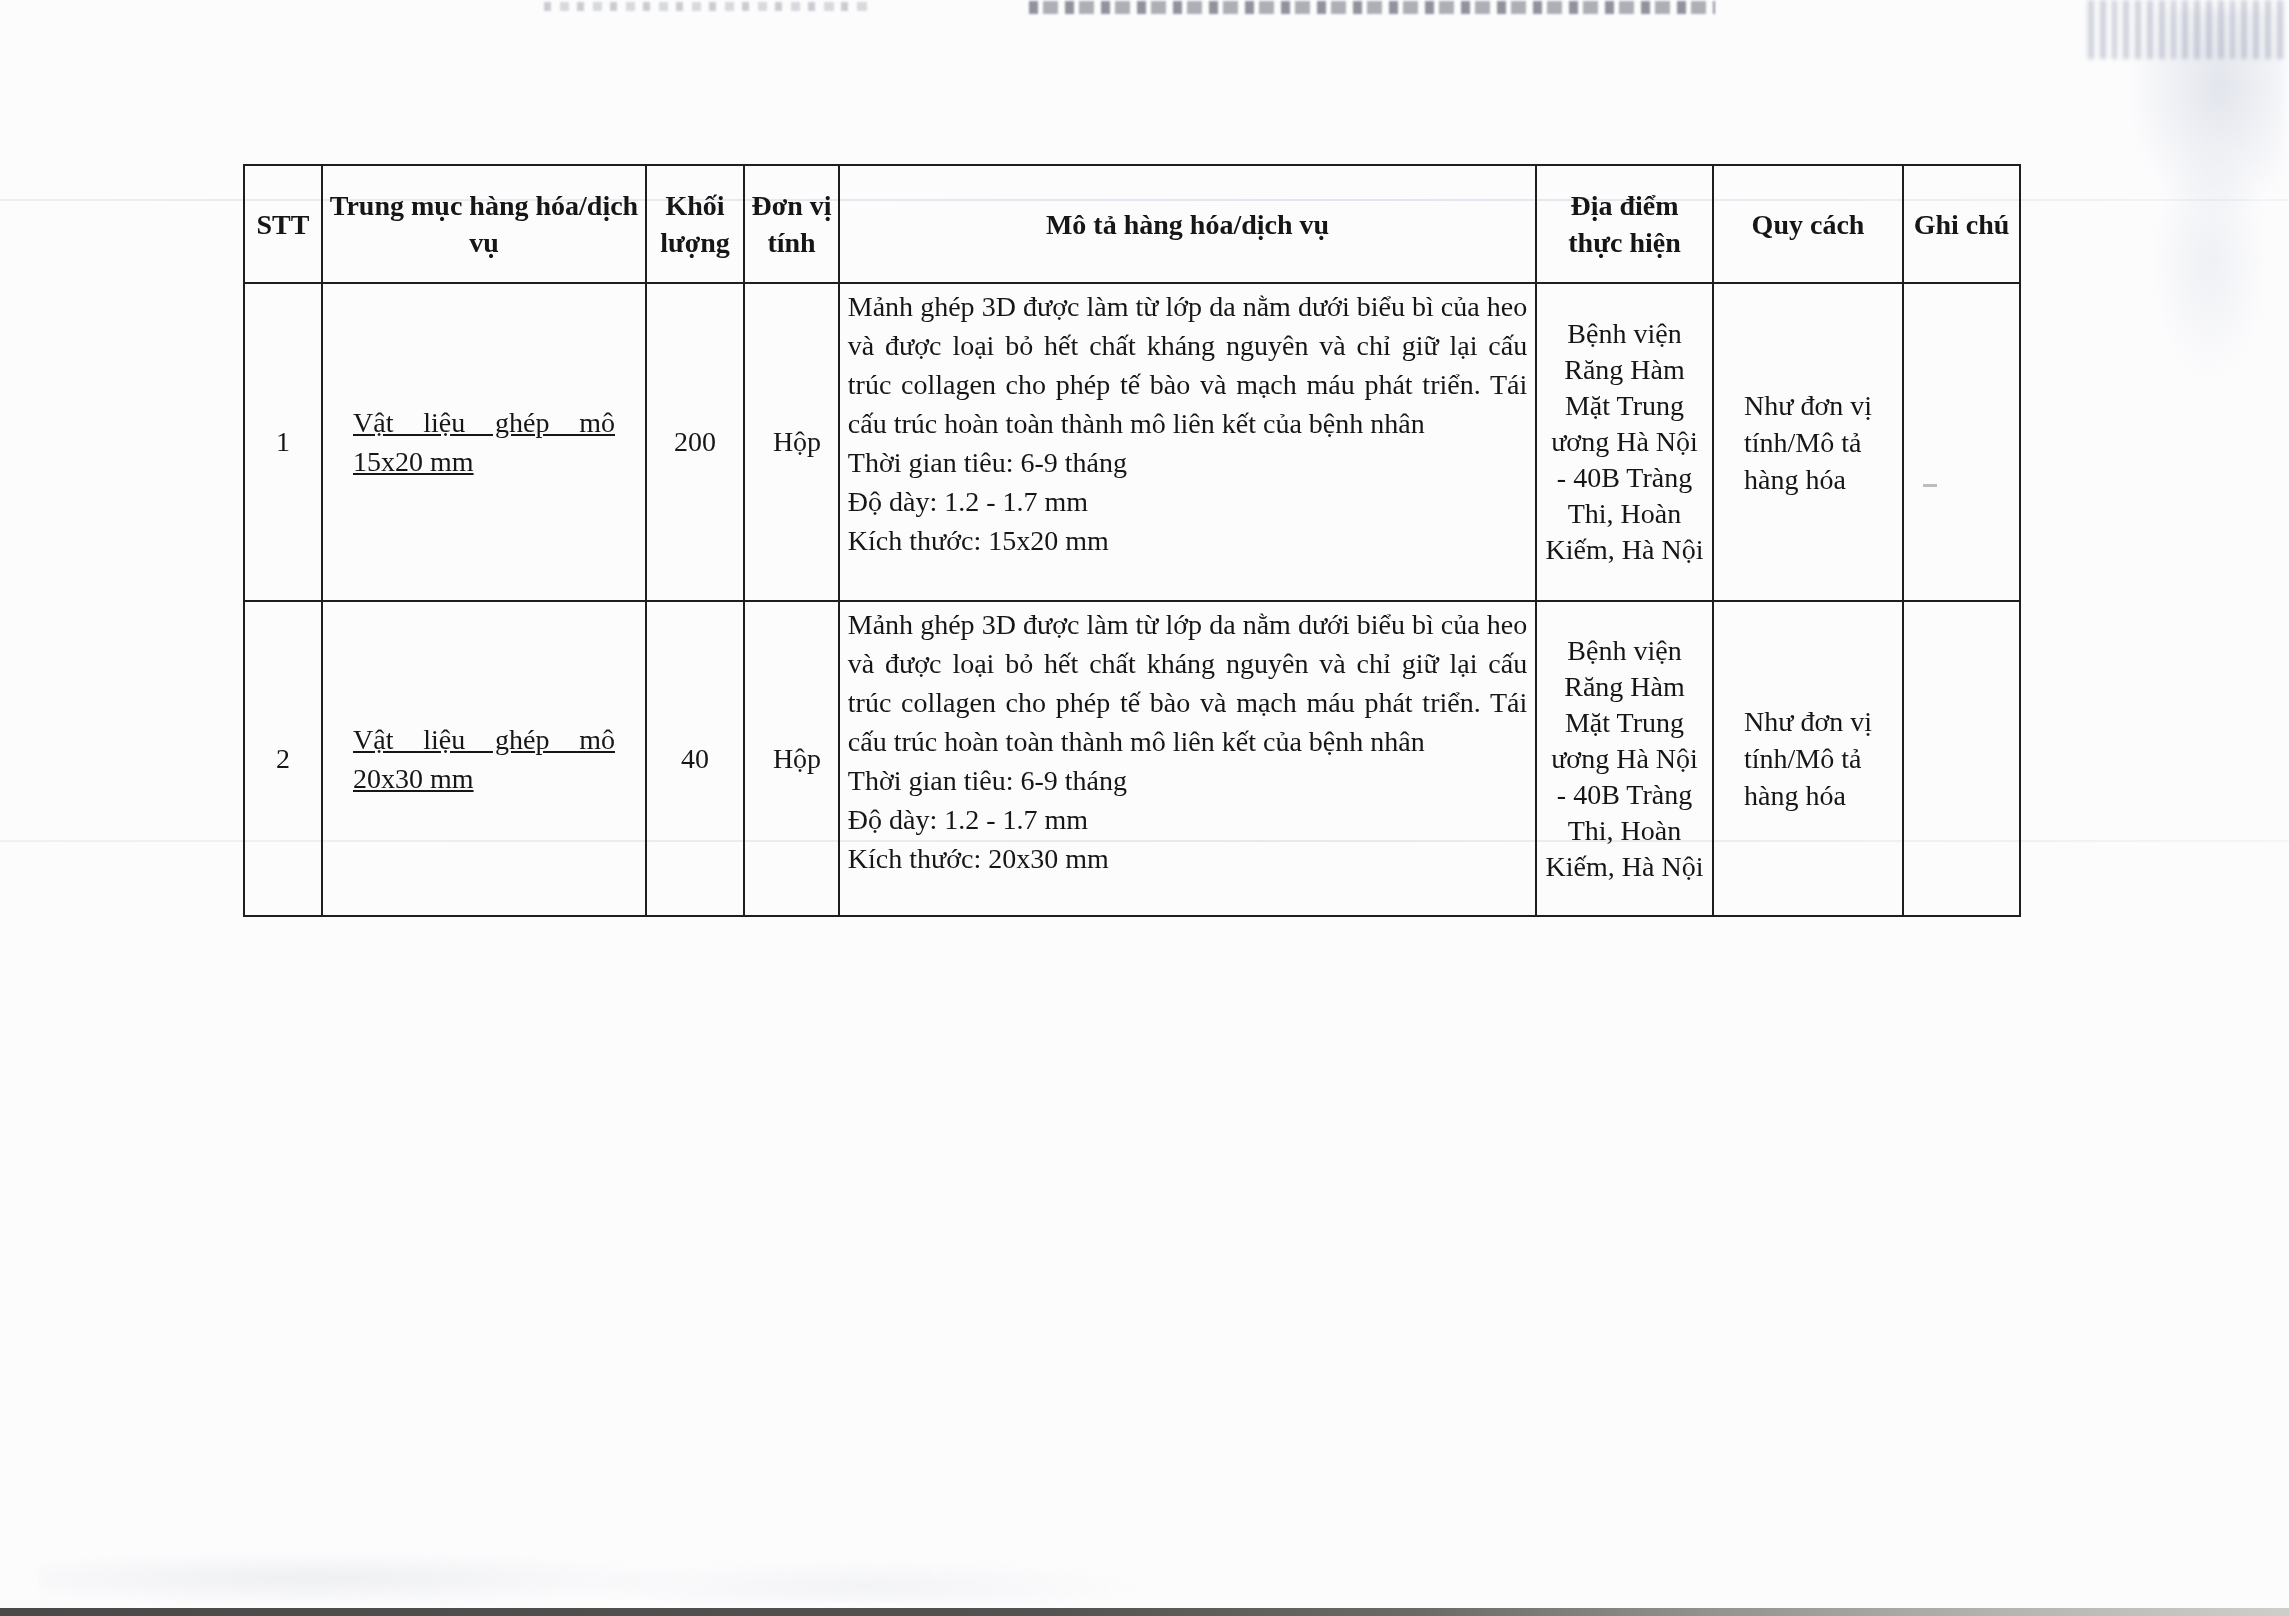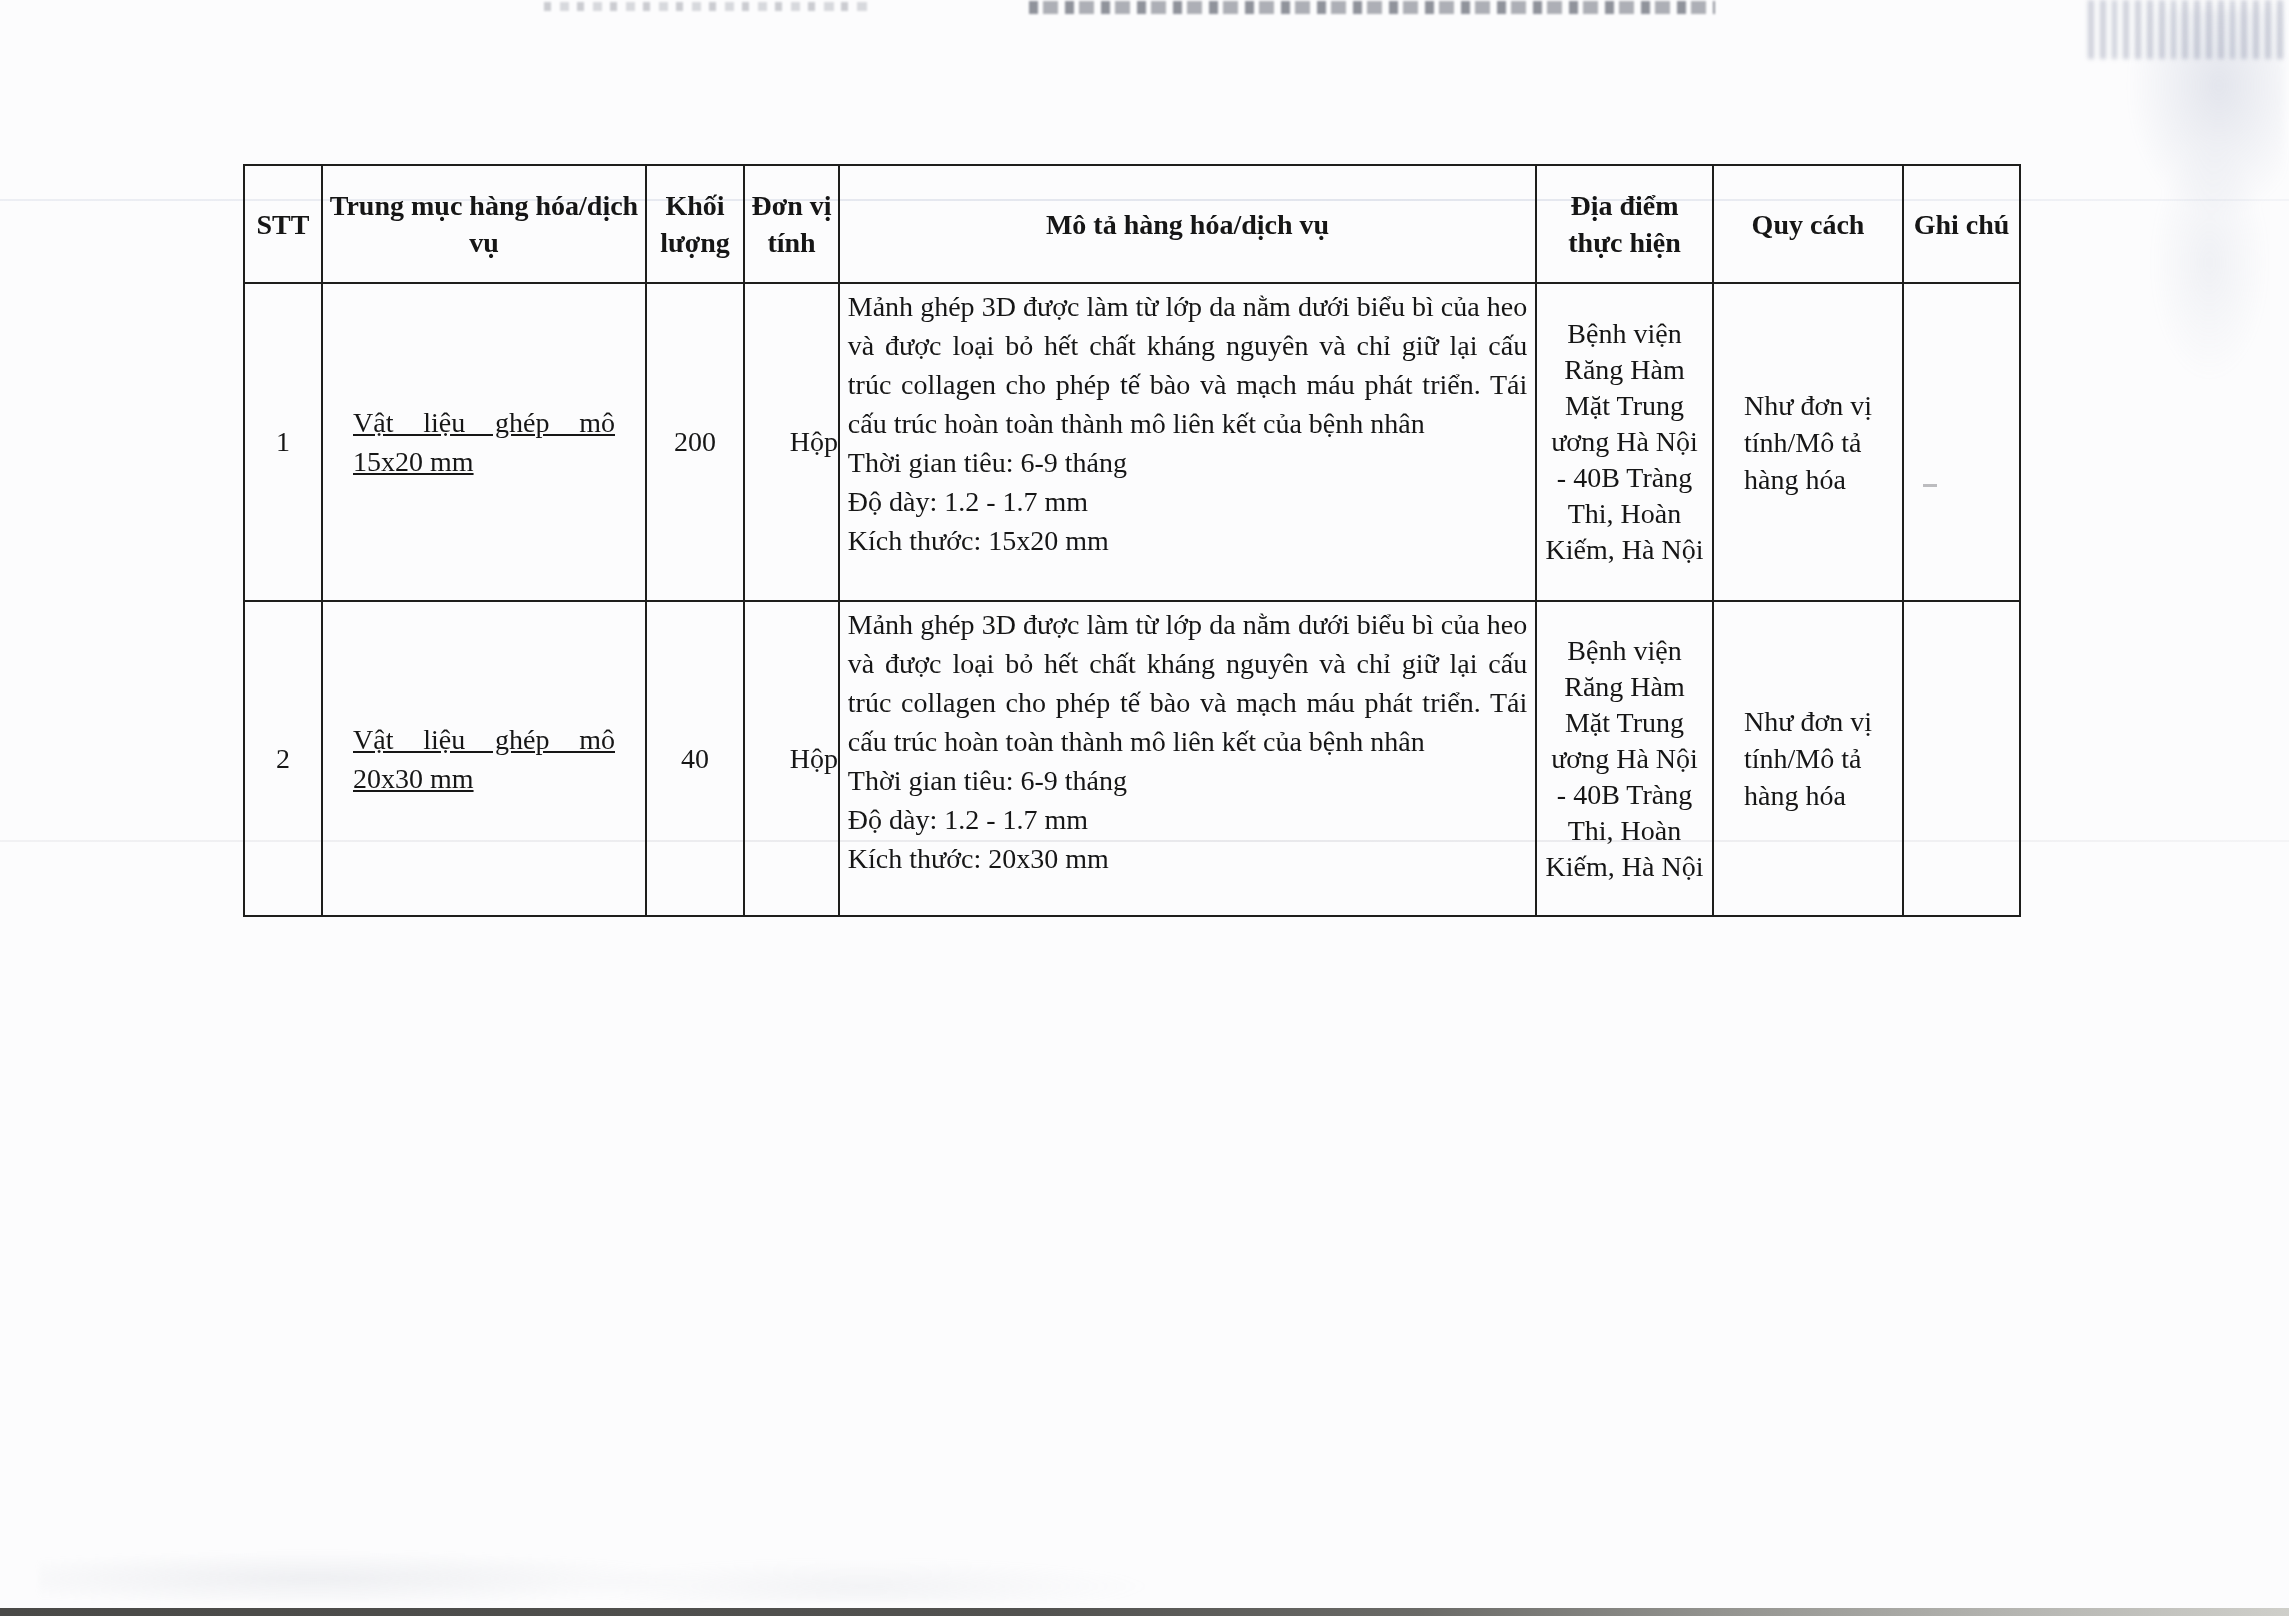--- a/index.html
+++ b/index.html
@@ -33,21 +33,21 @@
   .doc-table tbody tr.row-2 { height: 315px; }
   .doc-table th {
     font-weight: bold;
     text-align: center;
     line-height: 37px;
     padding: 0 5.9px;
   }
   td.cell-stt { text-align: center; }
   td.cell-item { text-align: justify; padding: 0 30px; line-height: 39px; text-decoration: underline; }
   td.cell-qty { text-align: center; }
-  td.cell-unit { text-align: right; padding-left: 11px; }
+  td.cell-unit { text-align: center; padding-left: 11px; }
   td.cell-desc {
     vertical-align: top;
     padding: 2.9px 7.8px 0 7.8px;
     line-height: 39px;
   }
   td.cell-desc .desc-par { text-align: justify; }
   td.cell-desc .desc-line { text-align: left; }
   td.cell-loc { text-align: center; line-height: 36px; padding: 0 7.8px; margin-left: 16px; }
   td.cell-spec { text-align: left; line-height: 37px; padding: 0 30px; }
   td.cell-note { }

